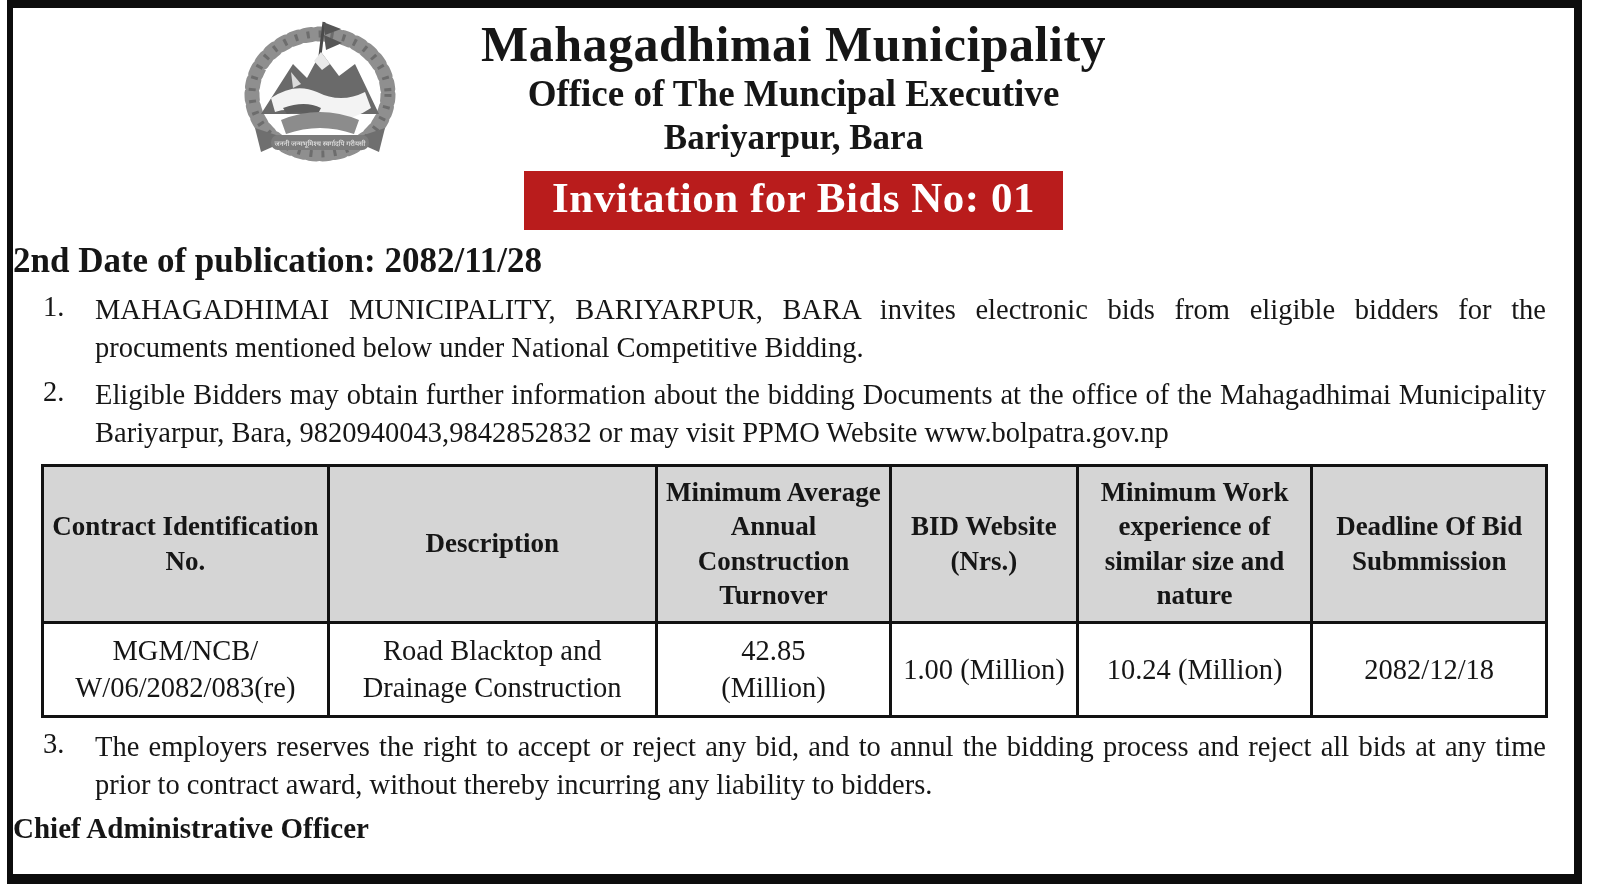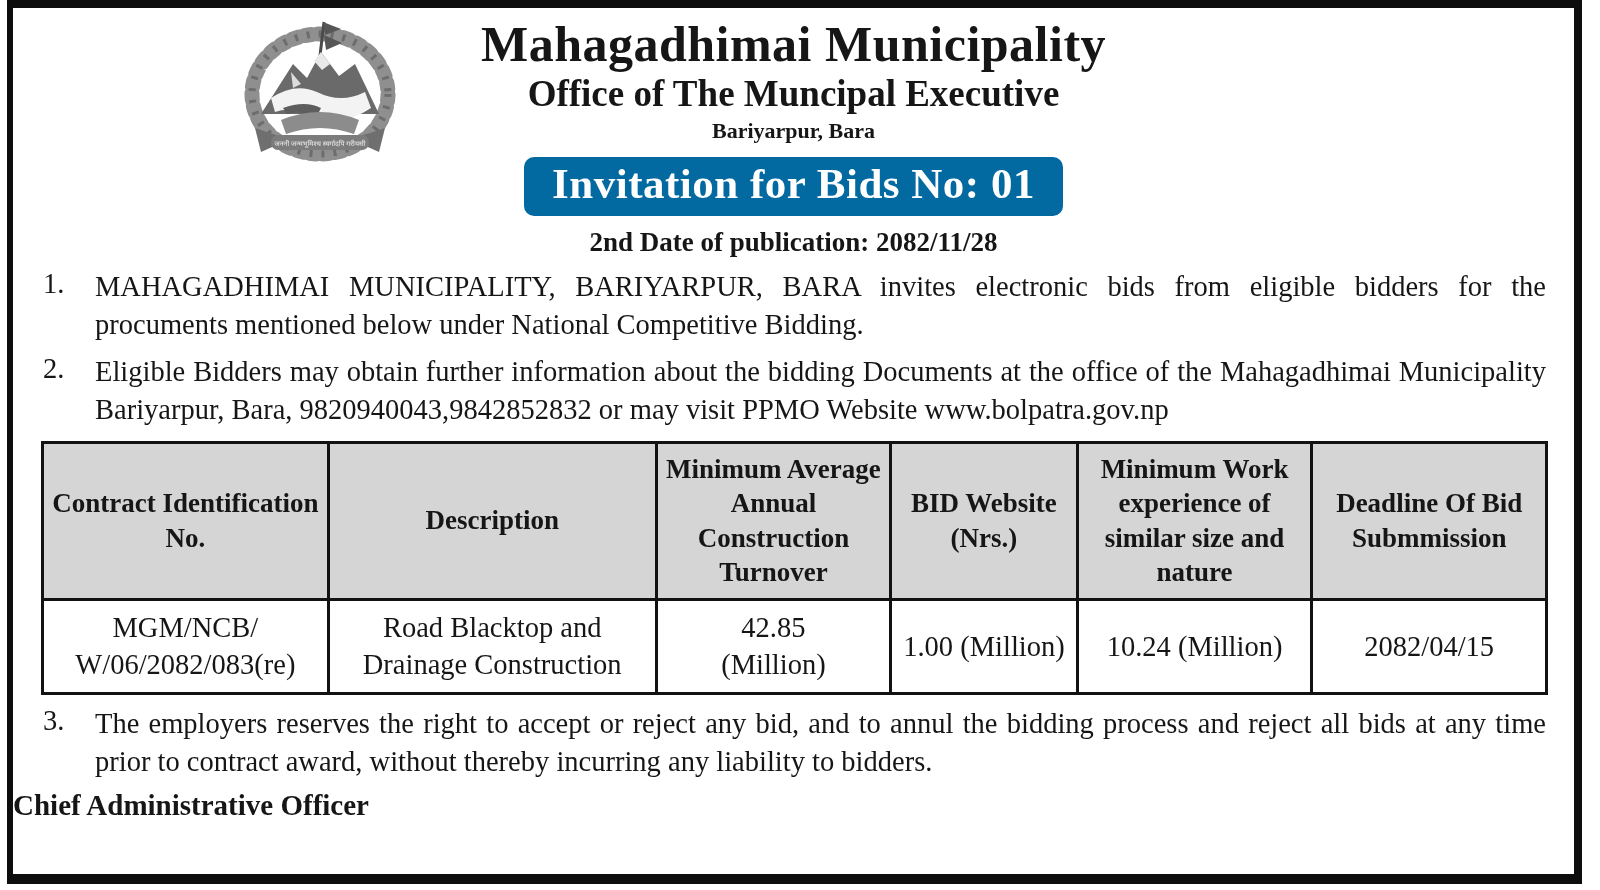--- a/index.html
+++ b/index.html
@@ -16,31 +16,30 @@
     width: 1575px; height: 884px;
     border: solid #0d0d0d;
     border-width: 8px 8px 10px 6px;
     box-sizing: border-box;
     background: #ffffff;
   }
   .header-block { position: relative; text-align: center; padding-top: 10px; }
   .logo-wrap { position: absolute; left: 222px; top: 4px; width: 170px; height: 155px; }
   .title-municipality { font-size: 50px; font-weight: bold; line-height: 1.05; letter-spacing: 0.5px; }
   .title-office { font-size: 37px; font-weight: bold; line-height: 1.15; margin-top: 2px; }
-  .title-location { font-size: 22px; font-weight: bold; margin-top: 3px; }
+  .title-location { font-size: 35px; font-weight: bold; margin-top: 3px; }
   .banner-row { text-align: center; margin-top: 13px; }
   .banner {
     display: inline-block;
-    background: #0369a1; color: #ffffff;
+    background: #b91c1c; color: #ffffff;
     font-size: 43px; font-weight: bold;
     padding: 2px 28px 8px 28px;
     letter-spacing: 0.5px;
-    border-radius: 10px;
   }
-  .pub-date { text-align: center; font-size: 27px; font-weight: bold; margin-top: 11px; }
+  .pub-date { text-align: left; font-size: 35px; font-weight: bold; margin-top: 11px; }
   .clauses { margin: 10px 28px 0 30px; }
   .clause { display: flex; margin-top: 9px; font-size: 28.5px; }
   .clause-num { flex: none; width: 52px; }
   .clause-text { flex: 1; text-align: justify; line-height: 1.33; }
   .bid-table {
     width: calc(100% - 54px);
     margin: 12px 26px 0 28px;
     border-collapse: collapse;
     table-layout: fixed;
   }
@@ -139,21 +138,21 @@
     <tbody>
       <tr>
         <td>MGM/NCB/
 W/06/2082/083(re)</td>
         <td>Road Blacktop and
 Drainage Construction</td>
         <td>42.85
 (Million)</td>
         <td>1.00 (Million)</td>
         <td>10.24  (Million)</td>
-        <td>2082/04/15</td>
+        <td>2082/12/18</td>
       </tr>
     </tbody>
   </table>
 
   <div class="clauses">
     <div class="clause">
       <span class="clause-num">3.</span>
       <span class="clause-text">The employers reserves the right to accept or reject any bid, and to annul the bidding process and reject all bids at any time prior to contract award, without thereby incurring any liability to bidders.</span>
     </div>
   </div>

